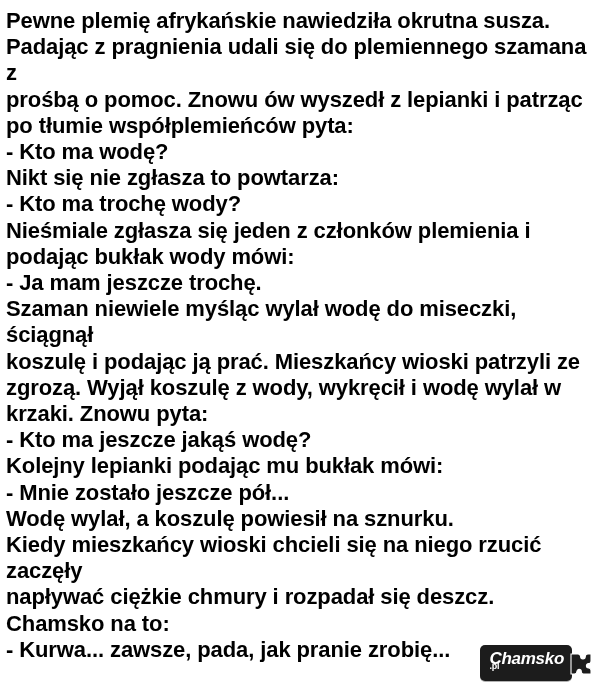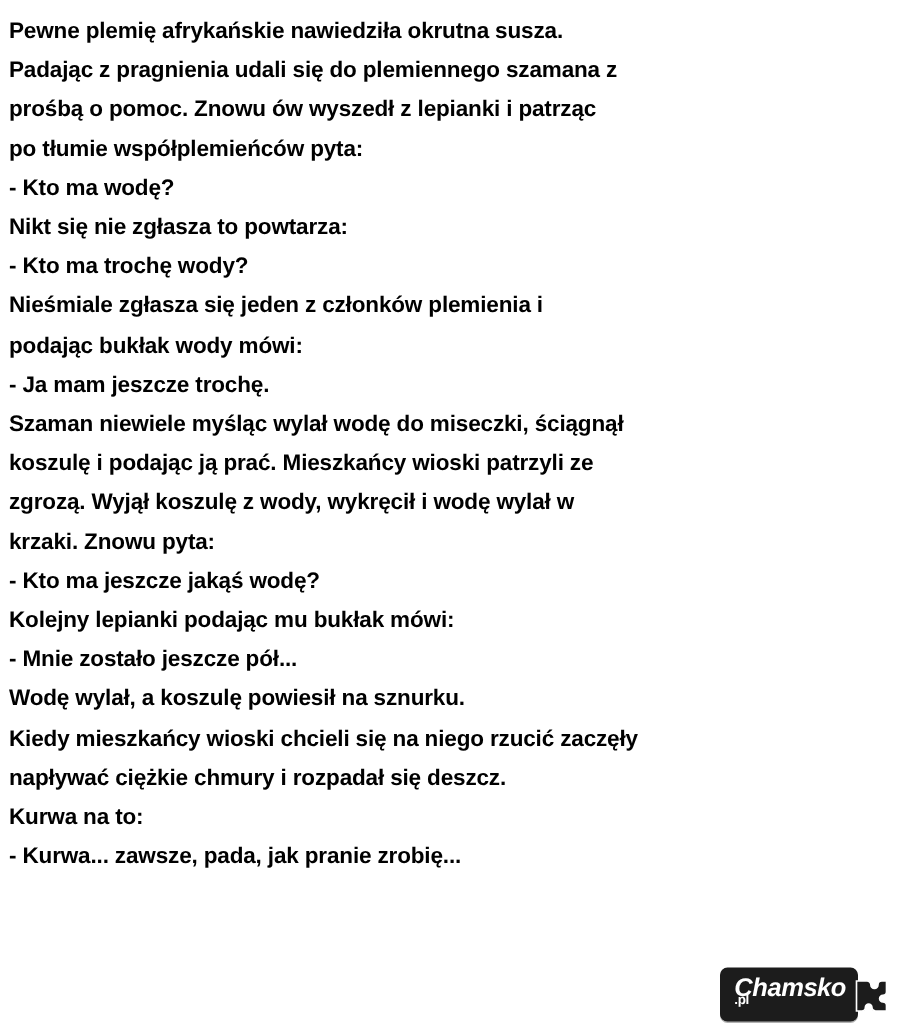--- a/index.html
+++ b/index.html
@@ -15,21 +15,21 @@
   .page {
     position: relative;
     width: 600px;
     height: 688px;
     box-sizing: border-box;
     padding: 8px 6px 0 6px;
     background: #ffffff;
     overflow: hidden;
   }
   .joke-text {
-    font-size: 15px;
+    font-size: 22px;
     line-height: 26.2px;
     font-weight: bold;
     color: #000000;
     letter-spacing: -0.1px;
   }
   .joke-text p {
     margin: 0;
   }
   .watermark {
     position: absolute;
@@ -92,21 +92,21 @@
     <p>Szaman niewiele myśląc wylał wodę do miseczki, ściągnął</p>
     <p>koszulę i podając ją prać. Mieszkańcy wioski patrzyli ze</p>
     <p>zgrozą. Wyjął koszulę z wody, wykręcił i wodę wylał w</p>
     <p>krzaki. Znowu pyta:</p>
     <p>- Kto ma jeszcze jakąś wodę?</p>
     <p>Kolejny lepianki podając mu bukłak mówi:</p>
     <p>- Mnie zostało jeszcze pół...</p>
     <p>Wodę wylał, a koszulę powiesił na sznurku.</p>
     <p>Kiedy mieszkańcy wioski chcieli się na niego rzucić zaczęły</p>
     <p>napływać ciężkie chmury i rozpadał się deszcz.</p>
-    <p>Kurwa na to:</p>
+    <p>Chamsko na to:</p>
     <p>- Kurwa... zawsze, pada, jak pranie zrobię...</p>
   </div>
 
   <div class="watermark">
     <div class="wm-badge">
       <span>Chamsko</span>
         <span class="wm-suffix">.pl</span>
     </div>
     <svg class="wm-puzzle" viewBox="0 0 26 26">
       <path d="M3 3 h7 a2.6 2.6 0 0 1 2.6 2.6 a2.3 2.3 0 0 0 2.3 2.3 h0.1 a2.3 2.3 0 0 0 2.3 -2.3 A2.6 2.6 0 0 1 19.9 3 H23 v7.2 a2.4 2.4 0 0 1 -2.4 2.4 a2.2 2.2 0 0 0 -2.2 2.2 a2.2 2.2 0 0 0 2.2 2.2 A2.4 2.4 0 0 1 23 19.4 V23 h-7.3 a2.4 2.4 0 0 1 -2.4 -2.4 a2.2 2.2 0 0 0 -2.2 -2.2 a2.2 2.2 0 0 0 -2.2 2.2 A2.4 2.4 0 0 1 6.5 23 H3 Z" fill="#1c1c1c" stroke="#ffffff" stroke-width="1.1"></path>

